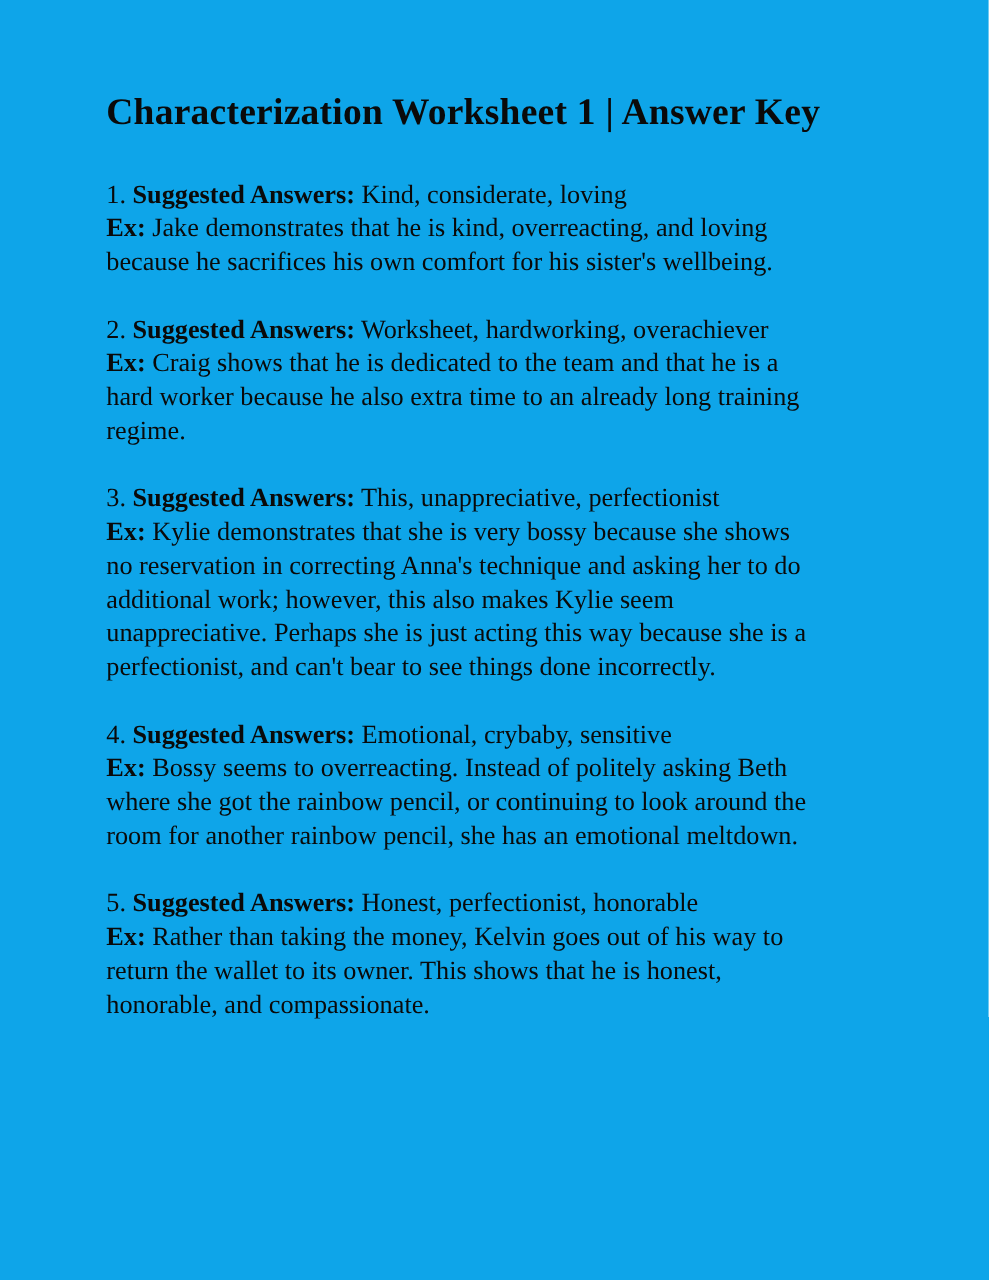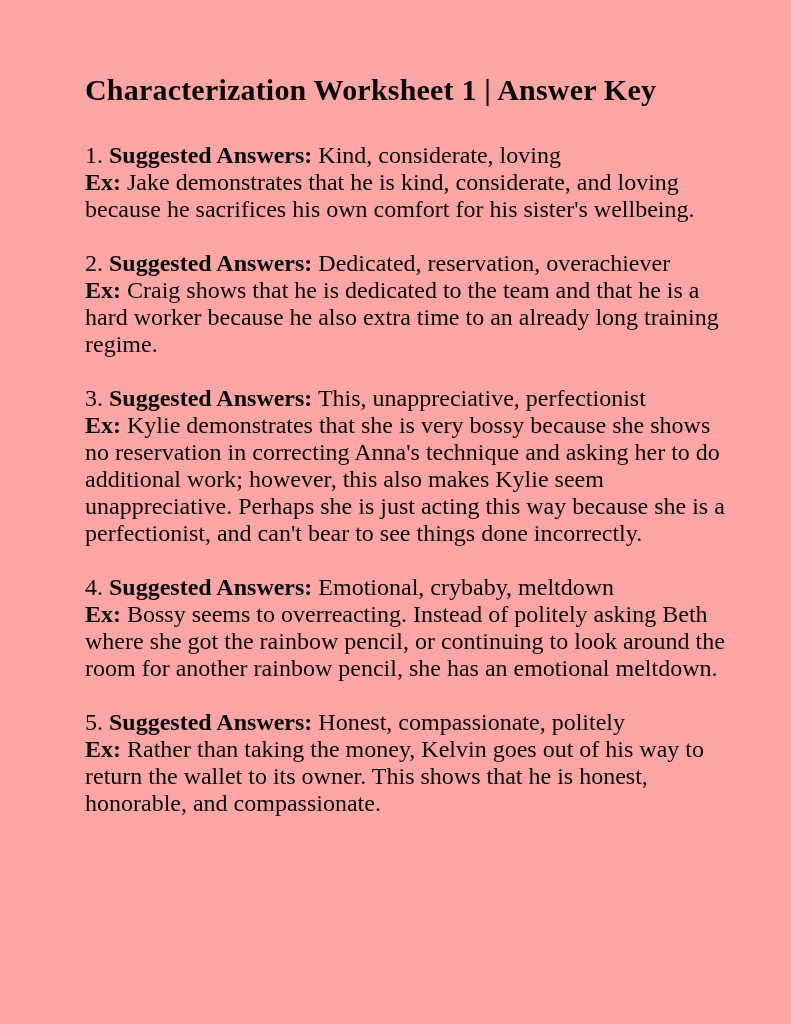--- a/index.html
+++ b/index.html
@@ -5,35 +5,35 @@
   html, body {
     margin: 0;
     padding: 0;
     background: #ffffff;
   }
   .page {
     position: relative;
     width: 791px;
     height: 1024px;
     box-sizing: border-box;
-    background: #fca5a5;
+    background: #0ea5e9;
     padding: 72px 66px 0 85px;
     font-family: "Liberation Serif", "DejaVu Serif", serif;
     color: #0a0a0a;
   }
   .doc-title {
     margin: 0 0 34px 0;
     font-size: 30px;
     line-height: 36px;
     font-weight: bold;
     letter-spacing: 0.2px;
   }
   .item {
     margin: 0 0 27px 0;
-    font-size: 24px;
+    font-size: 21px;
     line-height: 27px;
     max-width: 642px;
   }
   .item strong {
     font-weight: bold;
   }
   .ex-text {
     white-space: pre-wrap;
   }
 </style>
@@ -45,28 +45,28 @@
   <h1 class="doc-title">Characterization Worksheet 1 | Answer Key</h1>
 
   <section>
 
     <p class="item">
       <span>1.</span>
       <strong>Suggested Answers:</strong>
       <span>Kind, considerate, loving</span>
       <br>
       <strong>Ex:</strong>
-      <span class="ex-text">Jake demonstrates that he is kind, considerate, and loving
+      <span class="ex-text">Jake demonstrates that he is kind, overreacting, and loving
 because he sacrifices his own comfort for his sister's wellbeing.</span>
     </p>
 
     <p class="item">
       <span>2.</span>
       <strong>Suggested Answers:</strong>
-      <span>Dedicated, reservation, overachiever</span>
+      <span>Worksheet, hardworking, overachiever</span>
       <br>
       <strong>Ex:</strong>
       <span class="ex-text">Craig shows that he is dedicated to the team and that he is a
 hard worker because he also extra time to an already long training
 regime.</span>
     </p>
 
     <p class="item">
       <span>3.</span>
       <strong>Suggested Answers:</strong>
@@ -76,32 +76,32 @@
       <span class="ex-text">Kylie demonstrates that she is very bossy because she shows
 no reservation in correcting Anna's technique and asking her to do
 additional work; however, this also makes Kylie seem
 unappreciative. Perhaps she is just acting this way because she is a
 perfectionist, and can't bear to see things done incorrectly.</span>
     </p>
 
     <p class="item">
       <span>4.</span>
       <strong>Suggested Answers:</strong>
-      <span>Emotional, crybaby, meltdown</span>
+      <span>Emotional, crybaby, sensitive</span>
       <br>
       <strong>Ex:</strong>
       <span class="ex-text">Bossy seems to overreacting. Instead of politely asking Beth
 where she got the rainbow pencil, or continuing to look around the
 room for another rainbow pencil, she has an emotional meltdown.</span>
     </p>
 
     <p class="item">
       <span>5.</span>
       <strong>Suggested Answers:</strong>
-      <span>Honest, compassionate, politely</span>
+      <span>Honest, perfectionist, honorable</span>
       <br>
       <strong>Ex:</strong>
       <span class="ex-text">Rather than taking the money, Kelvin goes out of his way to
 return the wallet to its owner. This shows that he is honest,
 honorable, and compassionate.</span>
     </p>
 
   </section>
 
 </main>

